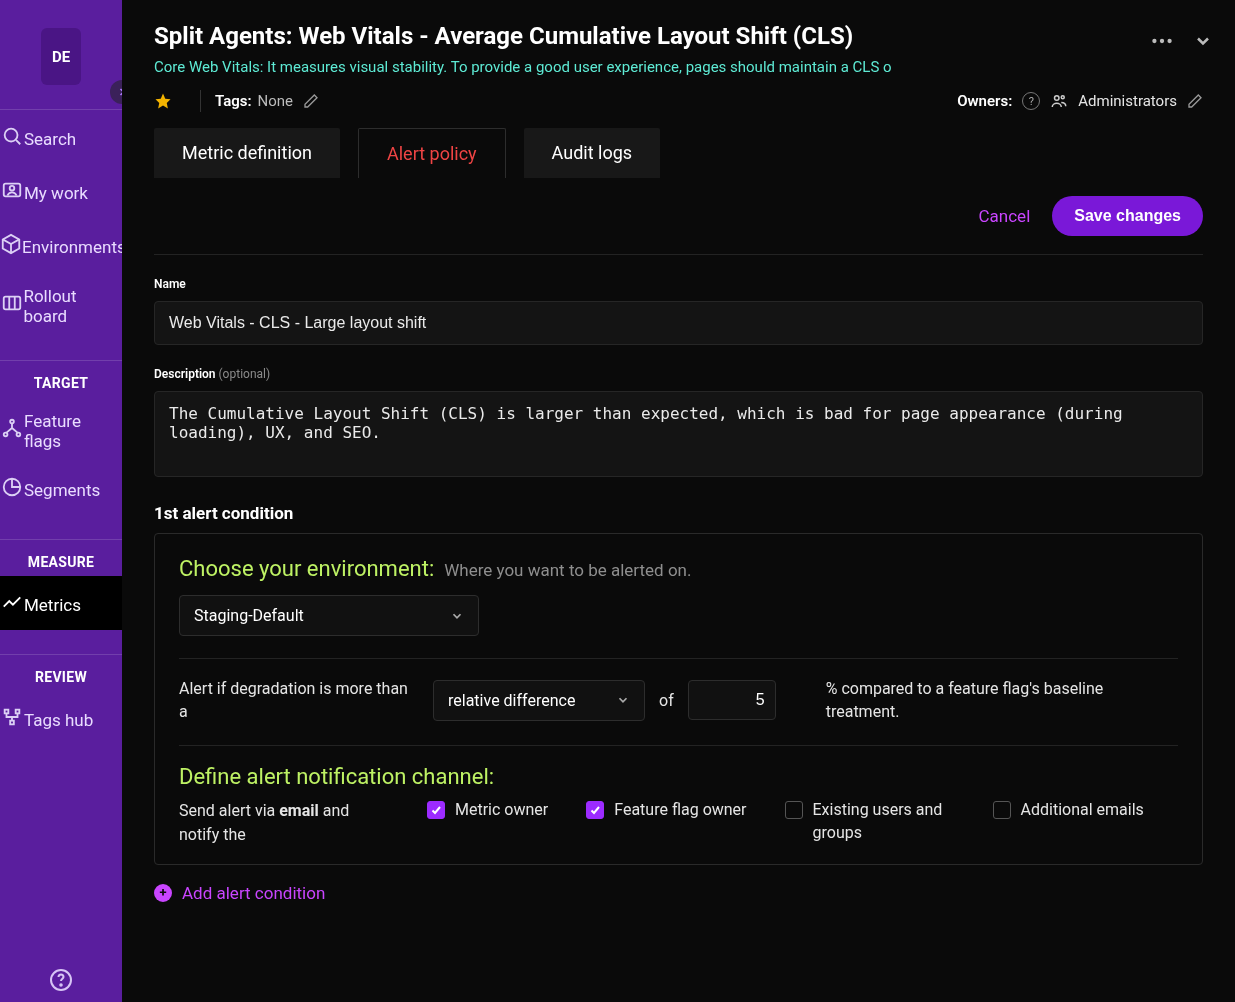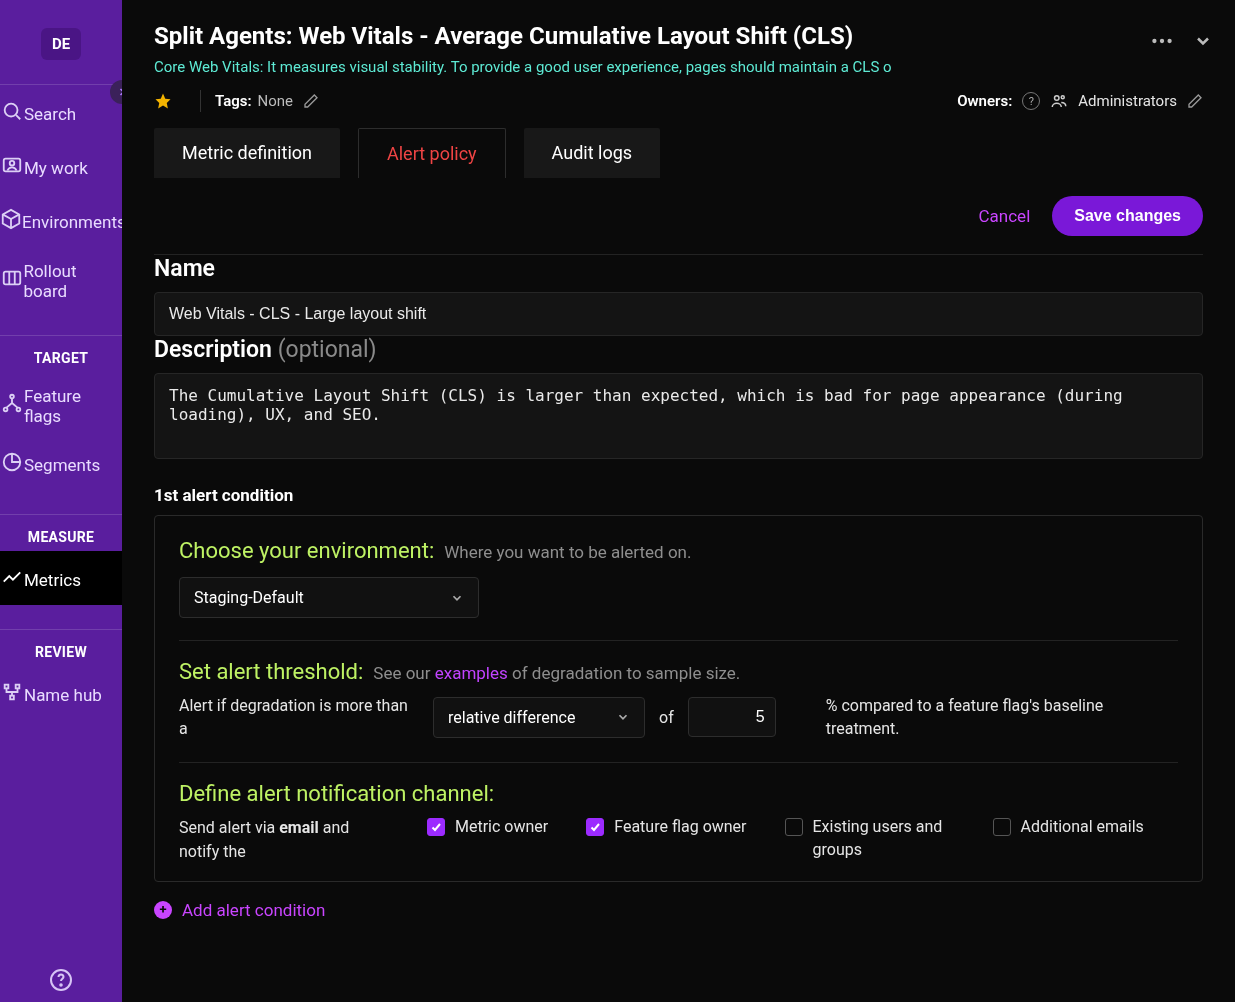--- a/index.html
+++ b/index.html
@@ -16,21 +16,21 @@
   .sidebar {
     width: 122px;
     background: #5a1e9e;
     display: flex;
     flex-direction: column;
     align-items: center;
     position: relative;
   }
   .workspace-badge {
     width: 40px;
-    height: 32px;
+    height: 57px;
     background: #4a1585;
     border-radius: 6px;
     margin-top: 28px;
     display: flex;
     align-items: center;
     justify-content: center;
     font-weight: 700;
     color: #fff;
     font-size: 15px;
   }
@@ -182,23 +182,24 @@
     background:#7a18d8;
     color:#fff;
     border:none;
     border-radius:999px;
     padding:11px 22px;
     font-size:16px;
     font-weight:600;
     cursor:pointer;
   }
   .field-label {
-    font-size:23px;
+    font-size:12px;
     font-weight:600;
     color:#fff;
+    margin-top:22px;
     margin-bottom:10px;
   }
   .field-label .opt { color:#8a8a8a; font-weight:400; }
   .text-input {
     width:100%;
     background:#141414;
     border:1px solid #262626;
     border-radius:4px;
     padding:12px 14px;
     font-size:16px;
@@ -402,21 +403,21 @@
 
   <div class="nav-item">
     <span class="icon">
       <svg width="22" height="22" viewBox="0 0 24 24" fill="none" stroke="#dcd0f5" stroke-width="2">
           <rect x="4" y="4" width="4" height="4"></rect>
           <rect x="16" y="4" width="4" height="4"></rect>
           <rect x="10" y="16" width="4" height="4"></rect>
           <path d="M6 8v4h12V8M12 12v4"></path>
         </svg>
     </span>
-    <span>Name hub</span>
+    <span>Tags hub</span>
   </div>
 
   <span class="help-icon">
     <svg width="24" height="24" viewBox="0 0 24 24" fill="none" stroke="#d7c4f5" stroke-width="2">
         <circle cx="12" cy="12" r="10"></circle>
         <path d="M9.5 9a2.5 2.5 0 115 0c0 1.5-2.5 2-2.5 4"></path>
         <circle cx="12" cy="17" r="0.8" fill="#d7c4f5"></circle>
       </svg>
   </span>
 </div>
@@ -510,26 +511,20 @@
         <span>Staging-Default</span>
         <span class="chevron">
           <svg width="14" height="14" viewBox="0 0 24 24" fill="none" stroke="#aaa" stroke-width="3">
               <polyline points="6 9 12 15 18 9"></polyline>
             </svg>
         </span>
       </div>
 
       <div class="cond-sep"></div>
 
-      <div>
-        <span class="cond-row-label">Set alert threshold:</span>
-        <span class="cond-row-hint">
-          <span>See our </span><span class="link-purple">examples</span><span> of degradation to sample size.</span>
-        </span>
-      </div>
 
       <div class="thresh-row">
         <div class="thresh-text">Alert if degradation is more than a</div>
         <div class="select small">
           <span>relative difference</span>
           <span class="chevron">
             <svg width="14" height="14" viewBox="0 0 24 24" fill="none" stroke="#aaa" stroke-width="3">
                 <polyline points="6 9 12 15 18 9"></polyline>
               </svg>
           </span>

